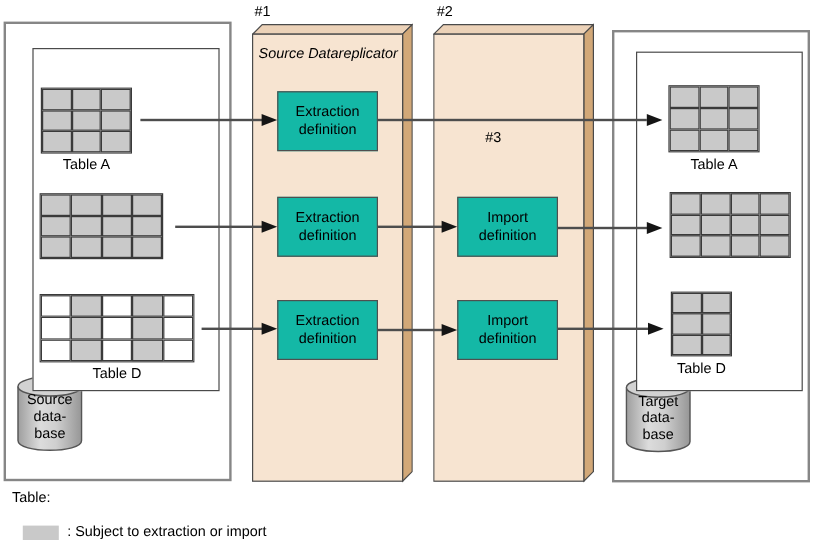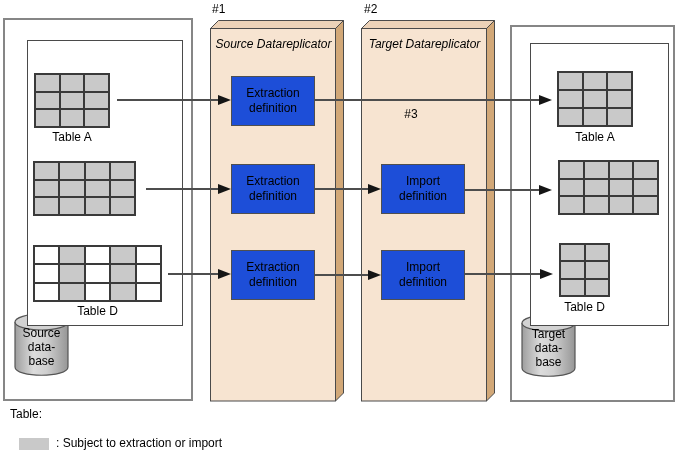--- a/index.html
+++ b/index.html
@@ -46,21 +46,21 @@
   #col1-title { left:213px; top:37px; }
   #col2-title { left:364px; top:37px; }
 
   .hash { z-index:3; }
   #hash1 { left:212px; top:2px; }
   #hash2 { left:364px; top:2px; }
   #hash3 { left:382px; top:107px; width:58px; text-align:center; }
 
   
   .defbox {
-    width:84px; height:50px; background:#1d4ed8; border:1.5px solid #4f4f4f;
+    width:84px; height:50px; background:#14b8a6; border:1.5px solid #4f4f4f;
     display:flex; align-items:center; justify-content:center; text-align:center;
     line-height:15px; z-index:3;
   }
   #ext1 { left:231px; top:76px; }
   #ext2 { left:231px; top:164px; }
   #ext3 { left:231px; top:250px; }
   #imp1 { left:381px; top:164px; }
   #imp2 { left:381px; top:250px; }
 
   
@@ -223,21 +223,20 @@
     <polygon points="0.5,9.5 8.5,1.5 133.5,1.5 125.5,9.5" fill="#ecd2b8" stroke="#4a4a4a" stroke-width="1"></polygon>
     <polygon points="125.5,9.5 133.5,1.5 133.5,374 125.5,382" fill="#d2a878" stroke="#4a4a4a" stroke-width="1"></polygon>
     <rect x="0.5" y="9.5" width="125" height="372.5" fill="#f7e4d1" stroke="#4a4a4a" stroke-width="1"></rect>
   </svg>
 
   <div class="abs hash" id="hash1">#1</div>
   <div class="abs hash" id="hash2">#2</div>
   <div class="abs hash" id="hash3">#3</div>
 
   <div class="abs coltitle" id="col1-title">Source Datareplicator</div>
-  <div class="abs coltitle" id="col2-title">Target Datareplicator</div>
 
   <div class="abs defbox" id="ext1">Extraction definition</div>
   <div class="abs defbox" id="ext2">Extraction definition</div>
   <div class="abs defbox" id="ext3">Extraction definition</div>
   <div class="abs defbox" id="imp1">Import definition</div>
   <div class="abs defbox" id="imp2">Import definition</div>
 
   <div class="abs aline" style="left:117px; top:99px; width:102px;"></div>
   <div class="abs ahead" style="left:218px; top:95px;"></div>
   <div class="abs aline" style="left:315px; top:99px; width:224px;"></div>

